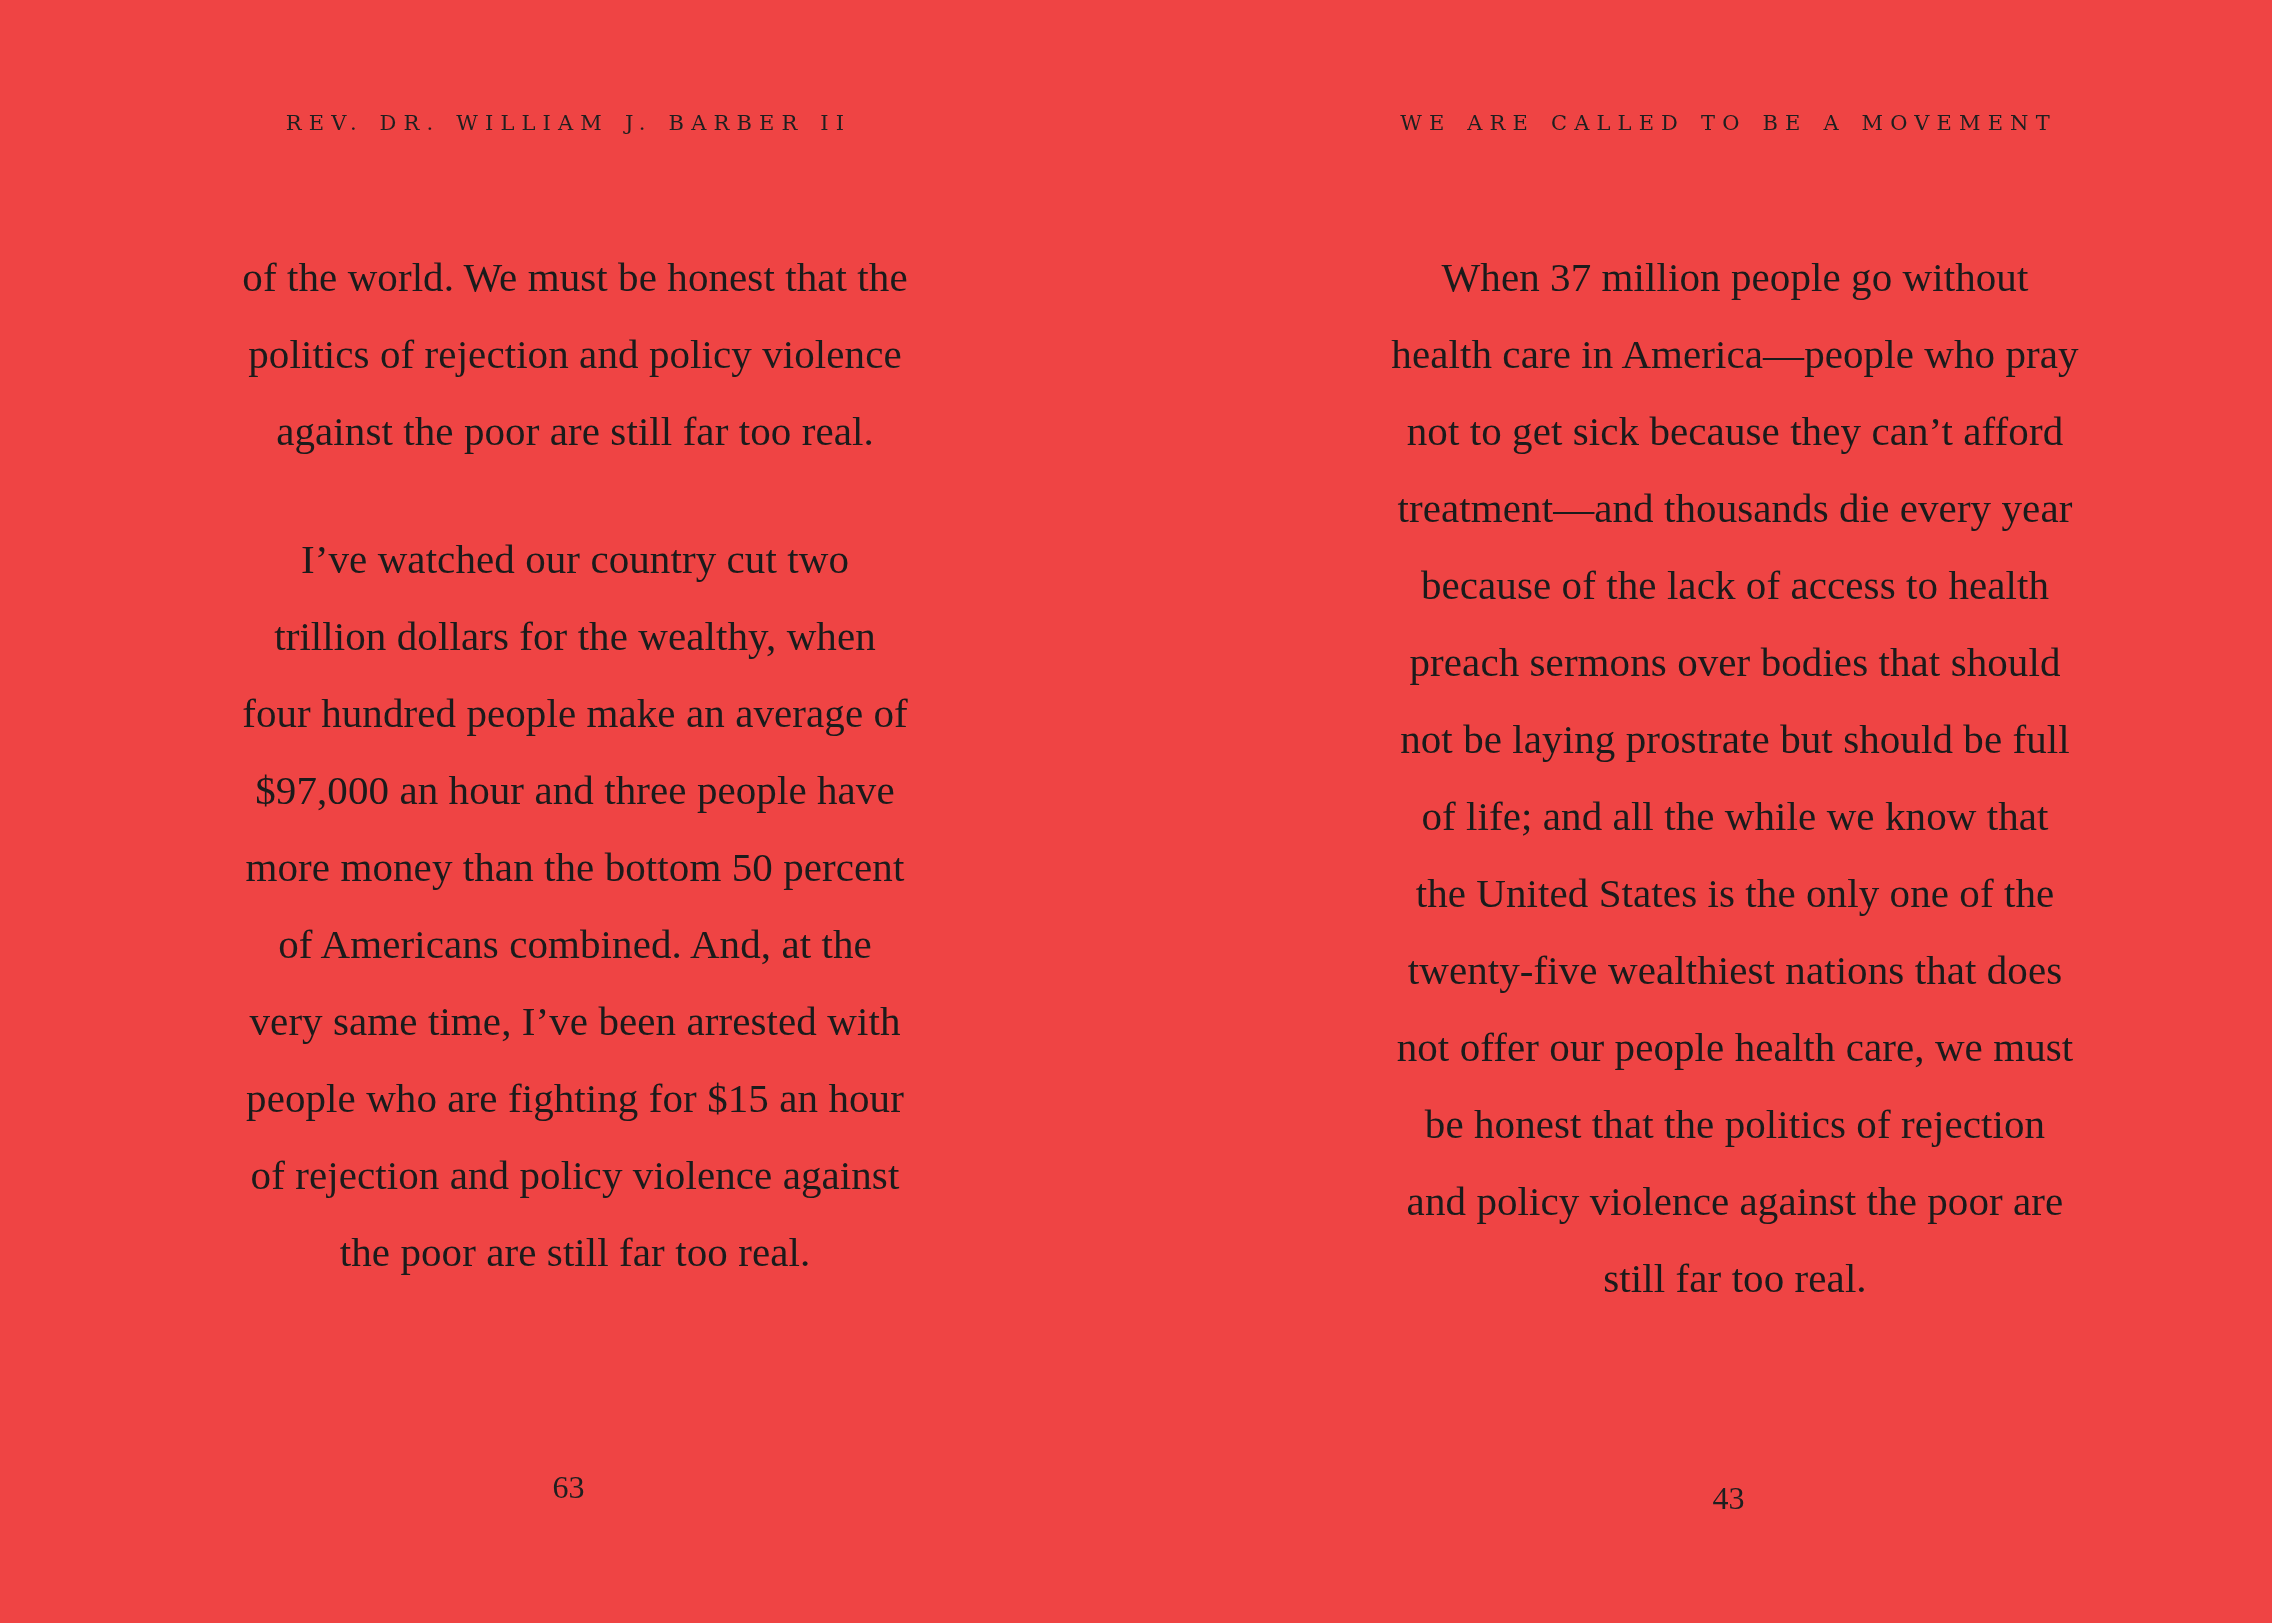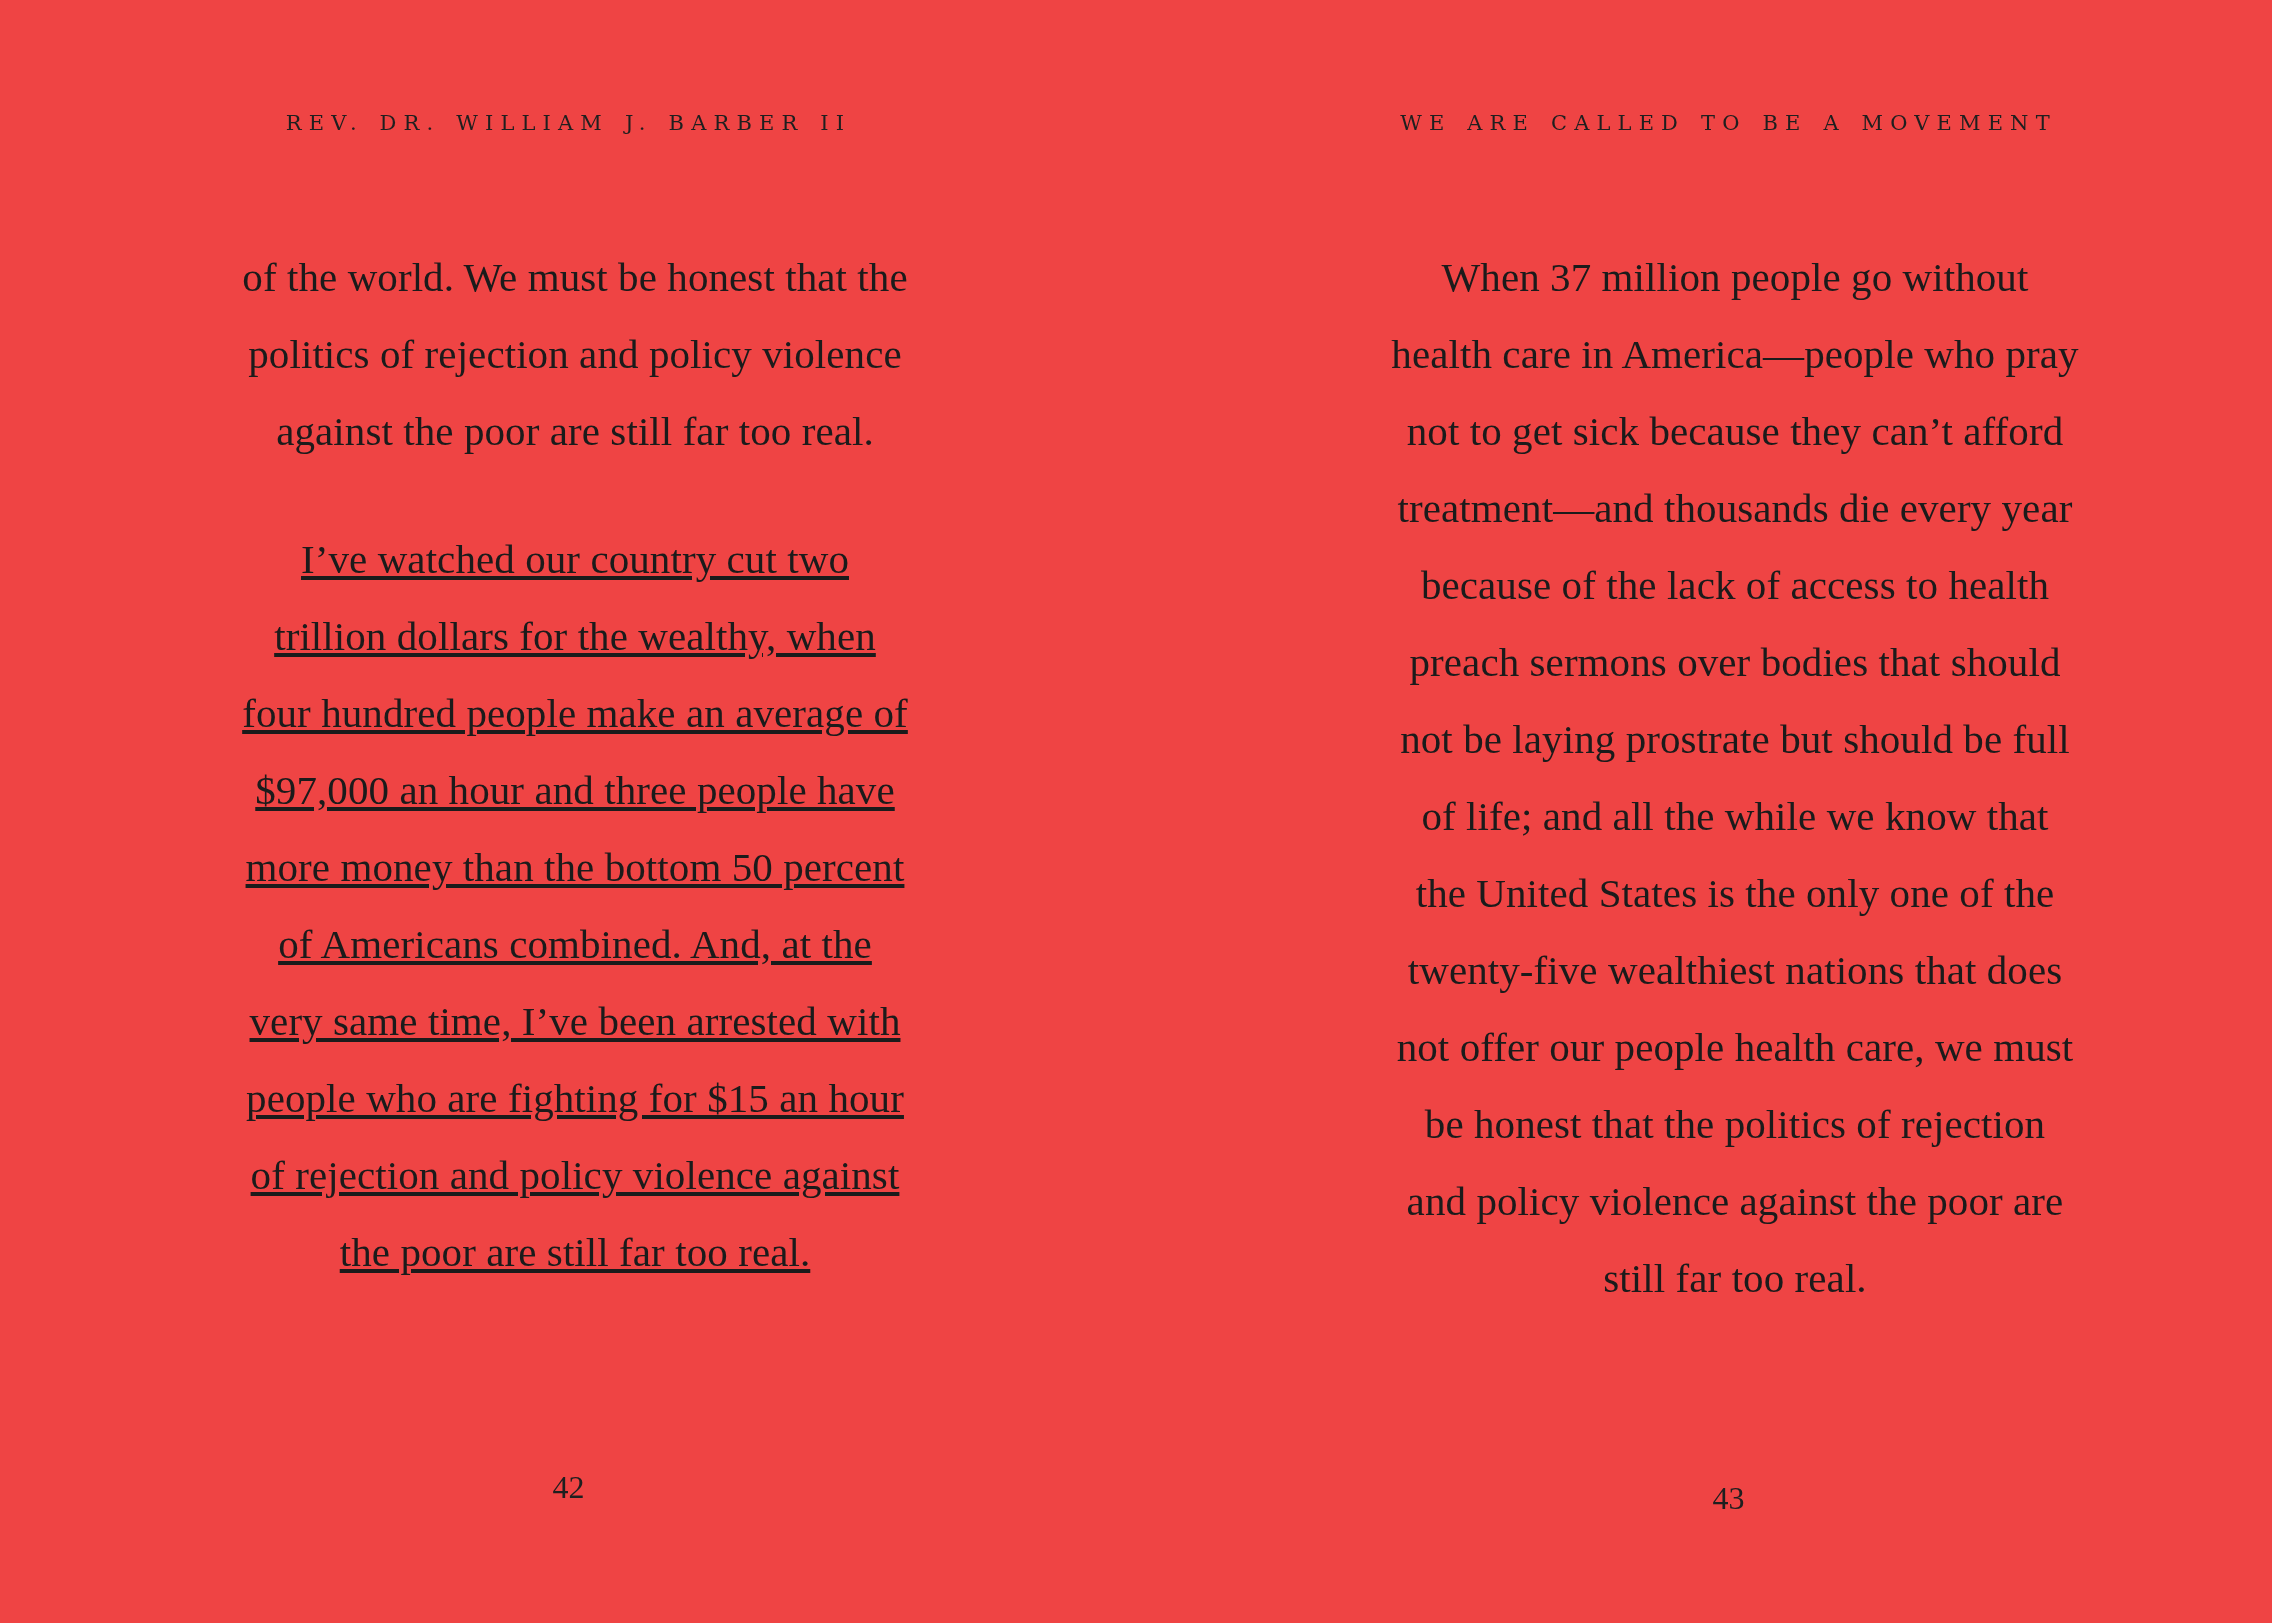--- a/index.html
+++ b/index.html
@@ -51,21 +51,21 @@
     left: 197px;
     font-size: 41px;
     line-height: 77px;
     font-variant-numeric: oldstyle-nums;
     letter-spacing: 0.002em;
     text-align: center;
   }
   .page.left  .body-text { width: 756px; }
   .page.right .body-text { width: 804px; }
 
-  .paragraph + .paragraph { margin-top: 51px; text-decoration: underline; }
+  .paragraph + .paragraph { margin-top: 51px; }
 
   .text-line { white-space: nowrap; }
 
   .folio {
     position: absolute;
     top: 1470px;
     left: 197px;
     font-size: 32px;
     line-height: 35px;
     text-align: center;
@@ -94,21 +94,21 @@
           <div class="text-line">four hundred people make an average of</div>
           <div class="text-line">$97,000 an hour and three people have</div>
           <div class="text-line">more money than the bottom 50 percent</div>
           <div class="text-line">of Americans combined. And, at the</div>
           <div class="text-line">very same time, I’ve been arrested with</div>
           <div class="text-line">people who are fighting for $15 an hour</div>
           <div class="text-line">of rejection and policy violence against</div>
           <div class="text-line">the poor are still far too real.</div>
         </div>
     </main>
-    <footer class="folio">42</footer>
+    <footer class="folio">63</footer>
   </section>
 
   <section class="page right">
     <header class="running-head">WE ARE CALLED TO BE A MOVEMENT</header>
     <main class="body-text">
       <div class="paragraph">
           <div class="text-line">When 37 million people go without</div>
           <div class="text-line">health care in America—people who pray</div>
           <div class="text-line">not to get sick because they can’t afford</div>
           <div class="text-line">treatment—and thousands die every year</div>

